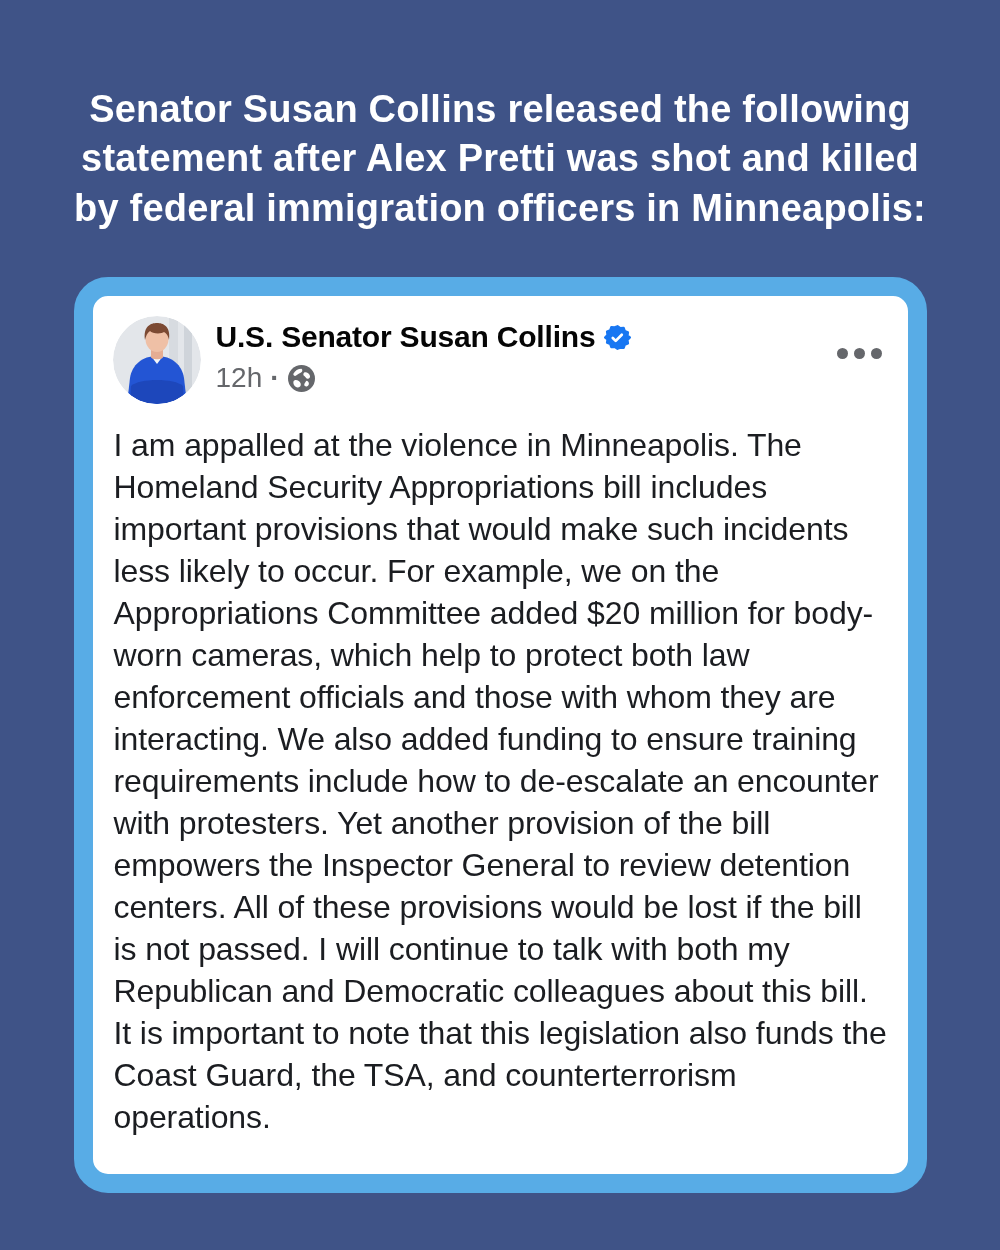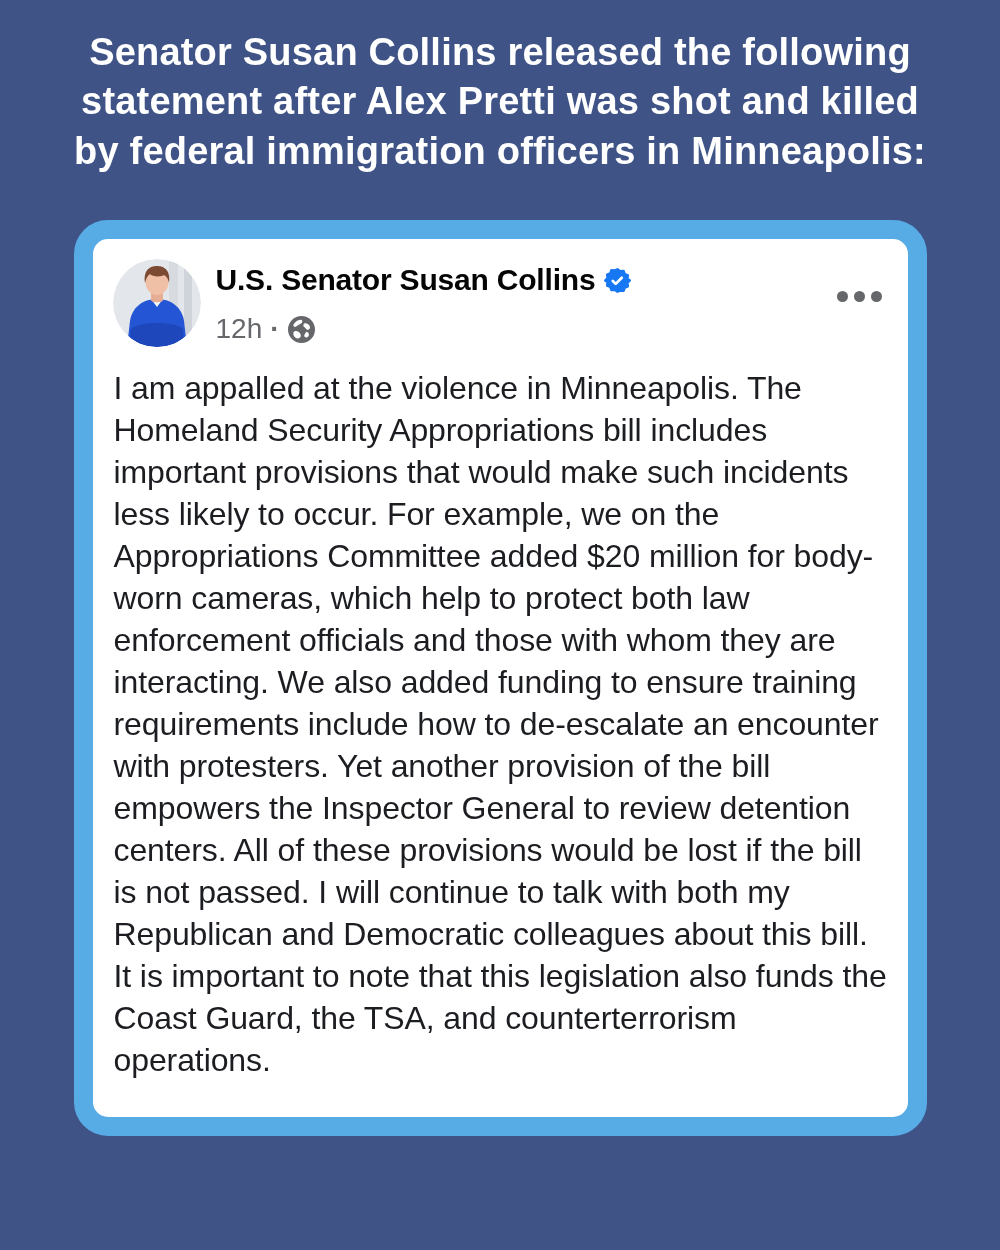--- a/index.html
+++ b/index.html
@@ -5,21 +5,21 @@
   html, body { margin: 0; padding: 0; }
   body {
     width: 1000px;
     height: 1250px;
     background: var(--background, #3F5387);
     font-family: "Liberation Sans", sans-serif;
     overflow: hidden;
   }
   .headline {
     margin: 0 auto;
-    padding-top: 28px;
+    padding-top: 85px;
     max-width: 880px;
     text-align: center;
     color: var(--headline_text, #FFFFFF);
     font-size: 38px;
     line-height: 1.3;
     font-weight: bold;
     letter-spacing: 0.2px;
   }
   .card {
     margin: 44px auto 0 auto;
@@ -47,21 +47,21 @@
     font-size: 30px;
     font-weight: bold;
     color: #050505;
     letter-spacing: -0.2px;
     cursor: pointer;
   }
   .verified-badge { margin-left: 9px; display: inline-flex; }
   .meta-row {
     display: flex;
     align-items: center;
-    margin-top: 16px;
+    margin-top: 8px;
     color: var(--meta_text, #65676B);
     font-size: 28px;
   }
   .meta-sep { margin: 0 8px; font-weight: bold; }
   .globe { display: inline-flex; }
   .more-btn {
     margin-left: auto;
     margin-top: 26px;
     border: none;
     background: transparent;

